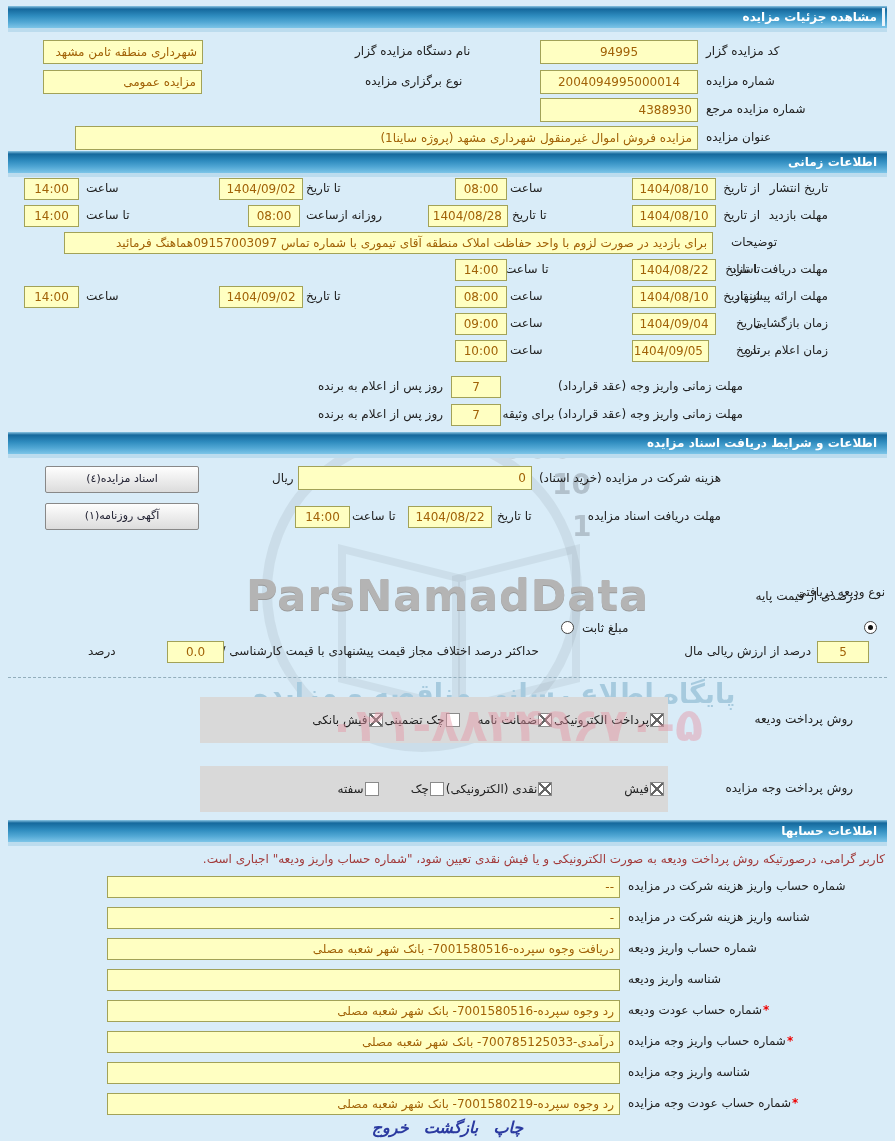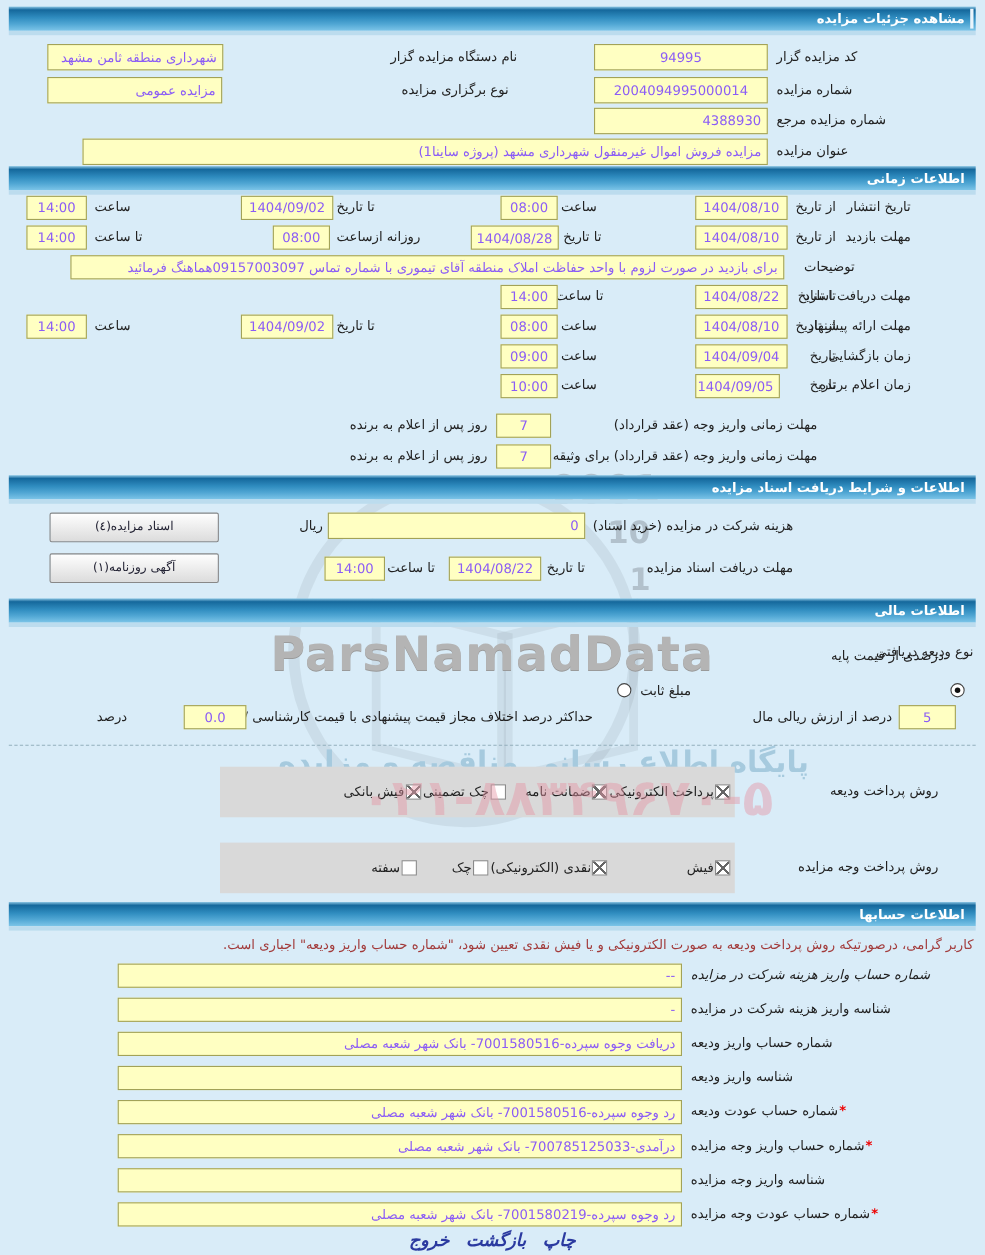--- a/index.html
+++ b/index.html
@@ -4,21 +4,21 @@
 <style>
   html,body{margin:0;padding:0;background:#d9ecf8;font-family:"DejaVu Sans",sans-serif;}
   #page{position:relative;width:895px;height:1141px;background:#d9ecf8;overflow:hidden;direction:rtl;}
   .bar{position:absolute;left:8px;right:8px;height:22px;
        background:linear-gradient(180deg,#8cc6e4 0,#15689c 3px,#2f8cbf 10px,#51a7d4 16px,#7dc5e8 100%);
        color:#fff;font-weight:bold;font-size:12px;line-height:22px;padding:0;}
   .bar::after{content:"";position:absolute;left:0;right:0;top:100%;height:4px;background:#bcdcee;}
   .bar .bar-title{position:absolute;right:10px;top:0;}
   .bar .bar-notch{position:absolute;right:2px;top:2px;bottom:2px;width:3px;background:#eaf4fb;}
   .lbl{position:absolute;font-size:12px;color:#222;white-space:nowrap;}
-  .inp{position:absolute;height:22px;background:#ffffc2;border:1px solid #a2a258;font-size:12px;color:#8b5cf6;
+  .inp{position:absolute;height:22px;background:#ffffc2;border:1px solid #a2a258;font-size:12px;color:#a16207;
        line-height:20px;padding:0 5px;box-sizing:border-box;overflow:hidden;white-space:nowrap;}
   .inp.tall{height:24px;line-height:22px;}
   .inp.center{text-align:center;}
   .btn{position:absolute;width:152px;height:25px;border:1px solid #888;border-radius:2px;
        background:linear-gradient(#fefefe,#dcdcdc);font-size:11px;color:#223;text-align:center;line-height:23px;}
   .panel{position:absolute;left:200px;width:468px;height:46px;background:#d9d9d9;}
   .panel .pin{display:flex;direction:rtl;align-items:center;height:100%;padding-right:4px;font-size:12px;color:#222;}
   .cb{display:inline-block;width:14px;height:14px;background:#fff;border:1px solid #8a8a8a;box-sizing:border-box;flex:0 0 auto;}
   .cb.on{background-image:linear-gradient(45deg,transparent 44%,#666 44%,#666 56%,transparent 56%),
                           linear-gradient(135deg,transparent 44%,#666 44%,#666 56%,transparent 56%);}
@@ -147,23 +147,20 @@
   <div class="lbl" style="left:272px;top:471px;">ریال</div>
   <div class="btn" style="left:45px;top:466px;">اسناد مزایده(٤)</div>
 
   <div class="lbl" style="right:174px;top:509px;">مهلت دریافت اسناد مزایده</div>
   <div class="lbl" style="left:497px;top:509px;">تا تاریخ</div>
   <div class="inp center" style="left:408px;top:506px;width:84px;">1404/08/22</div>
   <div class="lbl" style="left:352px;top:509px;">تا ساعت</div>
   <div class="inp center" style="left:295px;top:506px;width:55px;">14:00</div>
   <div class="btn" style="left:45px;top:503px;">آگهی روزنامه(١)</div>
 
-  <div class="bar" style="top:544px;">
-    <span class="bar-title">اطلاعات مالی</span>
-  </div>
 
   <div class="lbl" style="right:10px;top:585px;">نوع ودیعه دریافتی</div>
 
   <span class="rad on" style="right:18px;top:621px;"></span>
   <div class="lbl" style="right:37px;top:589px;">درصدی از قیمت پایه</div>
   <span class="rad" style="left:561px;top:621px;"></span>
   <div class="lbl" style="left:582px;top:621px;">مبلغ ثابت</div>
 
   <div class="inp center" style="left:817px;top:641px;width:52px;">5</div>
   <div class="lbl" style="right:84px;top:644px;">درصد از ارزش ریالی مال</div>
@@ -200,21 +197,21 @@
       <span class="cb-lb">سفته</span>
     </div>
   </div>
 
   <div class="bar" style="top:820px;">
     <span class="bar-title">اطلاعات حسابها</span>
   </div>
 
   <div class="notice" style="right:10px;top:852px;">کاربر گرامی، درصورتیکه روش پرداخت ودیعه به صورت الکترونیکی و یا فیش نقدی تعیین شود، "شماره حساب واریز ودیعه" اجباری است.</div>
 
-  <div class="lbl" style="left:628px;top:879px;font-style:italic;">شماره حساب واریز هزینه شرکت در مزایده</div>
+  <div class="lbl" style="left:628px;top:879px;">شماره حساب واریز هزینه شرکت در مزایده</div>
   <div class="inp" style="left:107px;top:876px;width:513px;">--</div>
 
   <div class="lbl" style="left:628px;top:910px;">شناسه واریز هزینه شرکت در مزایده</div>
   <div class="inp" style="left:107px;top:907px;width:513px;">-</div>
 
   <div class="lbl" style="left:628px;top:941px;">شماره حساب واریز ودیعه</div>
   <div class="inp" style="left:107px;top:938px;width:513px;">دریافت وجوه سپرده-7001580516- بانک شهر شعبه مصلی</div>
 
   <div class="lbl" style="left:628px;top:972px;">شناسه واریز ودیعه</div>
   <div class="inp" style="left:107px;top:969px;width:513px;"></div>

